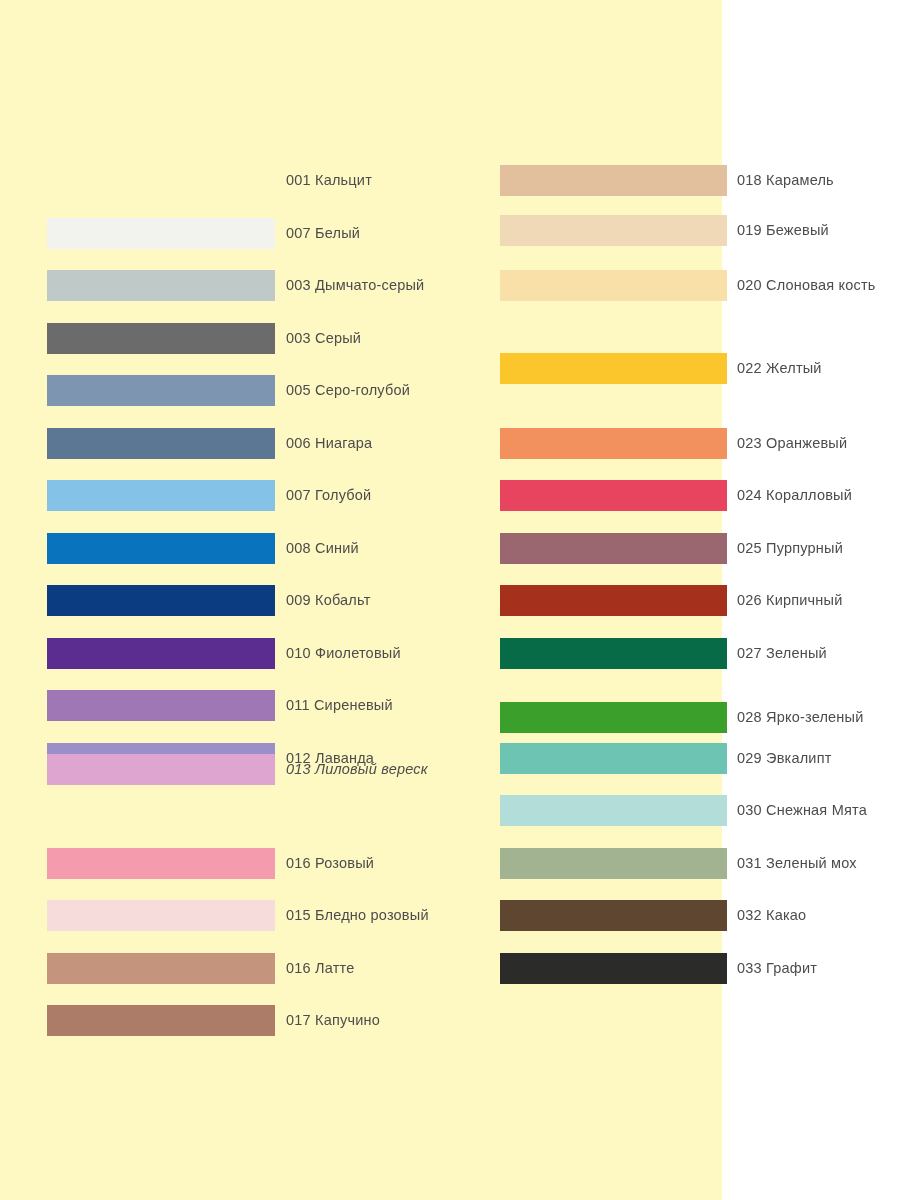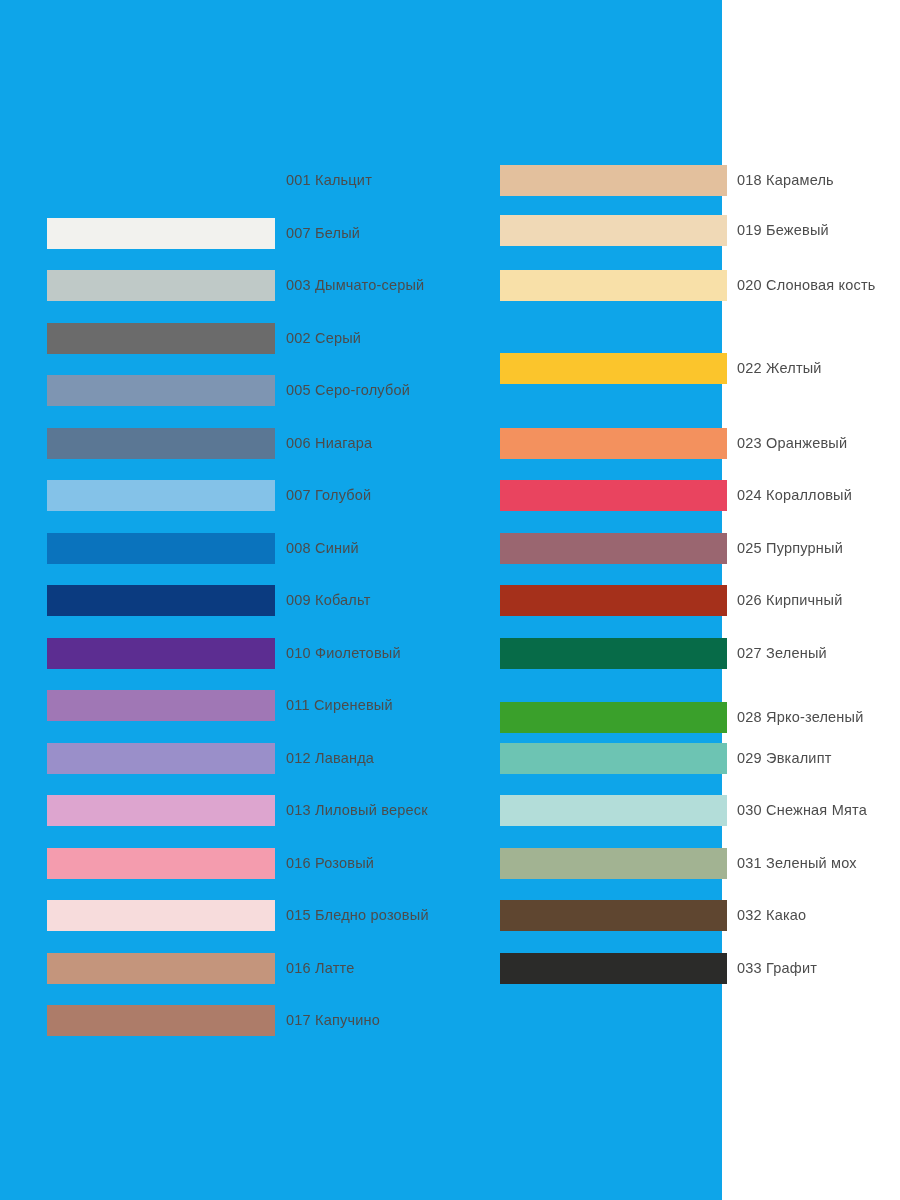--- a/index.html
+++ b/index.html
@@ -11,21 +11,21 @@
     width: 900px;
     height: 1200px;
     background: #ffffff;
     font-family: "Liberation Sans", sans-serif;
     overflow: hidden;
   }
   #palette-sheet {
     position: relative;
     width: 722px;
     height: 1200px;
-    background: #0ea5e9;
+    background: #fef9c3;
   }
   .column {
     position: absolute;
     top: 0;
     left: 0;
     width: 450px;
     height: 1200px;
   }
   .column.left  { left: 0px; }
   .column.right { left: 450px; }
@@ -81,21 +81,21 @@
       <div class="swatch-row" style="top: 217.5px;">
         <div class="swatch-chip" title="Белый" style="background: rgb(242, 242, 238);"></div>
         <div class="swatch-label">007 Белый</div>
       </div>
       <div class="swatch-row" style="top: 270px;">
         <div class="swatch-chip" title="Дымчато-серый" style="background: rgb(191, 201, 199);"></div>
         <div class="swatch-label">003 Дымчато-серый</div>
       </div>
       <div class="swatch-row" style="top: 322.5px;">
         <div class="swatch-chip" title="Серый" style="background: rgb(107, 107, 107);"></div>
-        <div class="swatch-label">002 Серый</div>
+        <div class="swatch-label">003 Серый</div>
       </div>
       <div class="swatch-row" style="top: 375px;">
         <div class="swatch-chip" title="Серо-голубой" style="background: rgb(126, 149, 178);"></div>
         <div class="swatch-label">005 Серо-голубой</div>
       </div>
       <div class="swatch-row" style="top: 427.5px;">
         <div class="swatch-chip" title="Ниагара" style="background: rgb(91, 119, 148);"></div>
         <div class="swatch-label">006 Ниагара</div>
       </div>
       <div class="swatch-row" style="top: 480px;">
@@ -115,21 +115,21 @@
         <div class="swatch-label">010 Фиолетовый</div>
       </div>
       <div class="swatch-row" style="top: 690px;">
         <div class="swatch-chip" title="Сиреневый" style="background: rgb(160, 119, 181);"></div>
         <div class="swatch-label">011 Сиреневый</div>
       </div>
       <div class="swatch-row" style="top: 742.5px;">
         <div class="swatch-chip" title="Лаванда" style="background: rgb(154, 143, 201);"></div>
         <div class="swatch-label">012 Лаванда</div>
       </div>
-      <div class="swatch-row" style="top: 795px;">
+      <div class="swatch-row" style="top: 754px; font-style: italic;">
         <div class="swatch-chip" title="Лиловый вереск" style="background: rgb(221, 165, 207);"></div>
         <div class="swatch-label">013 Лиловый вереск</div>
       </div>
       <div class="swatch-row" style="top: 847.5px;">
         <div class="swatch-chip" title="Розовый" style="background: rgb(244, 156, 174);"></div>
         <div class="swatch-label">016 Розовый</div>
       </div>
       <div class="swatch-row" style="top: 900px;">
         <div class="swatch-chip" title="Бледно розовый" style="background: rgb(247, 220, 220);"></div>
         <div class="swatch-label">015 Бледно розовый</div>

